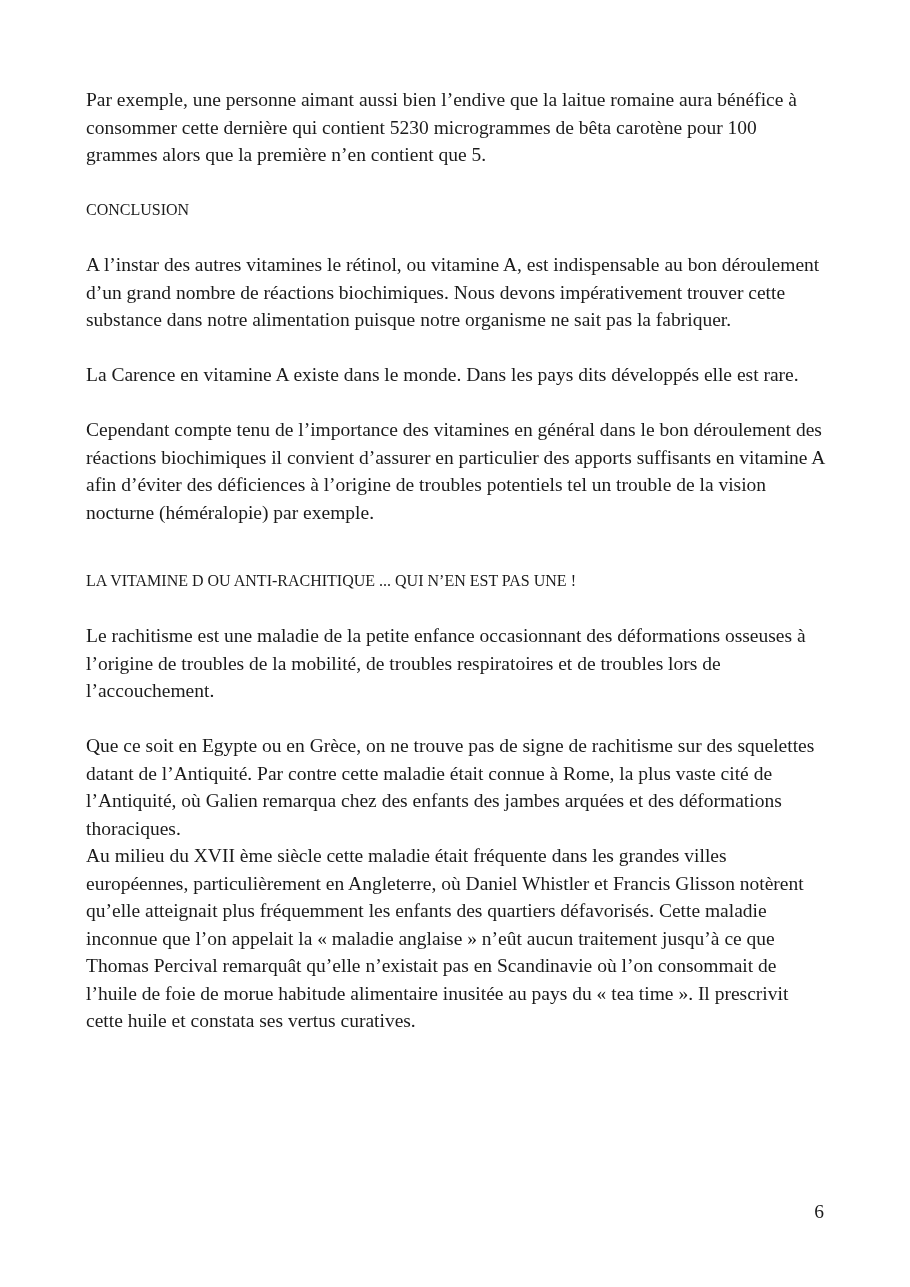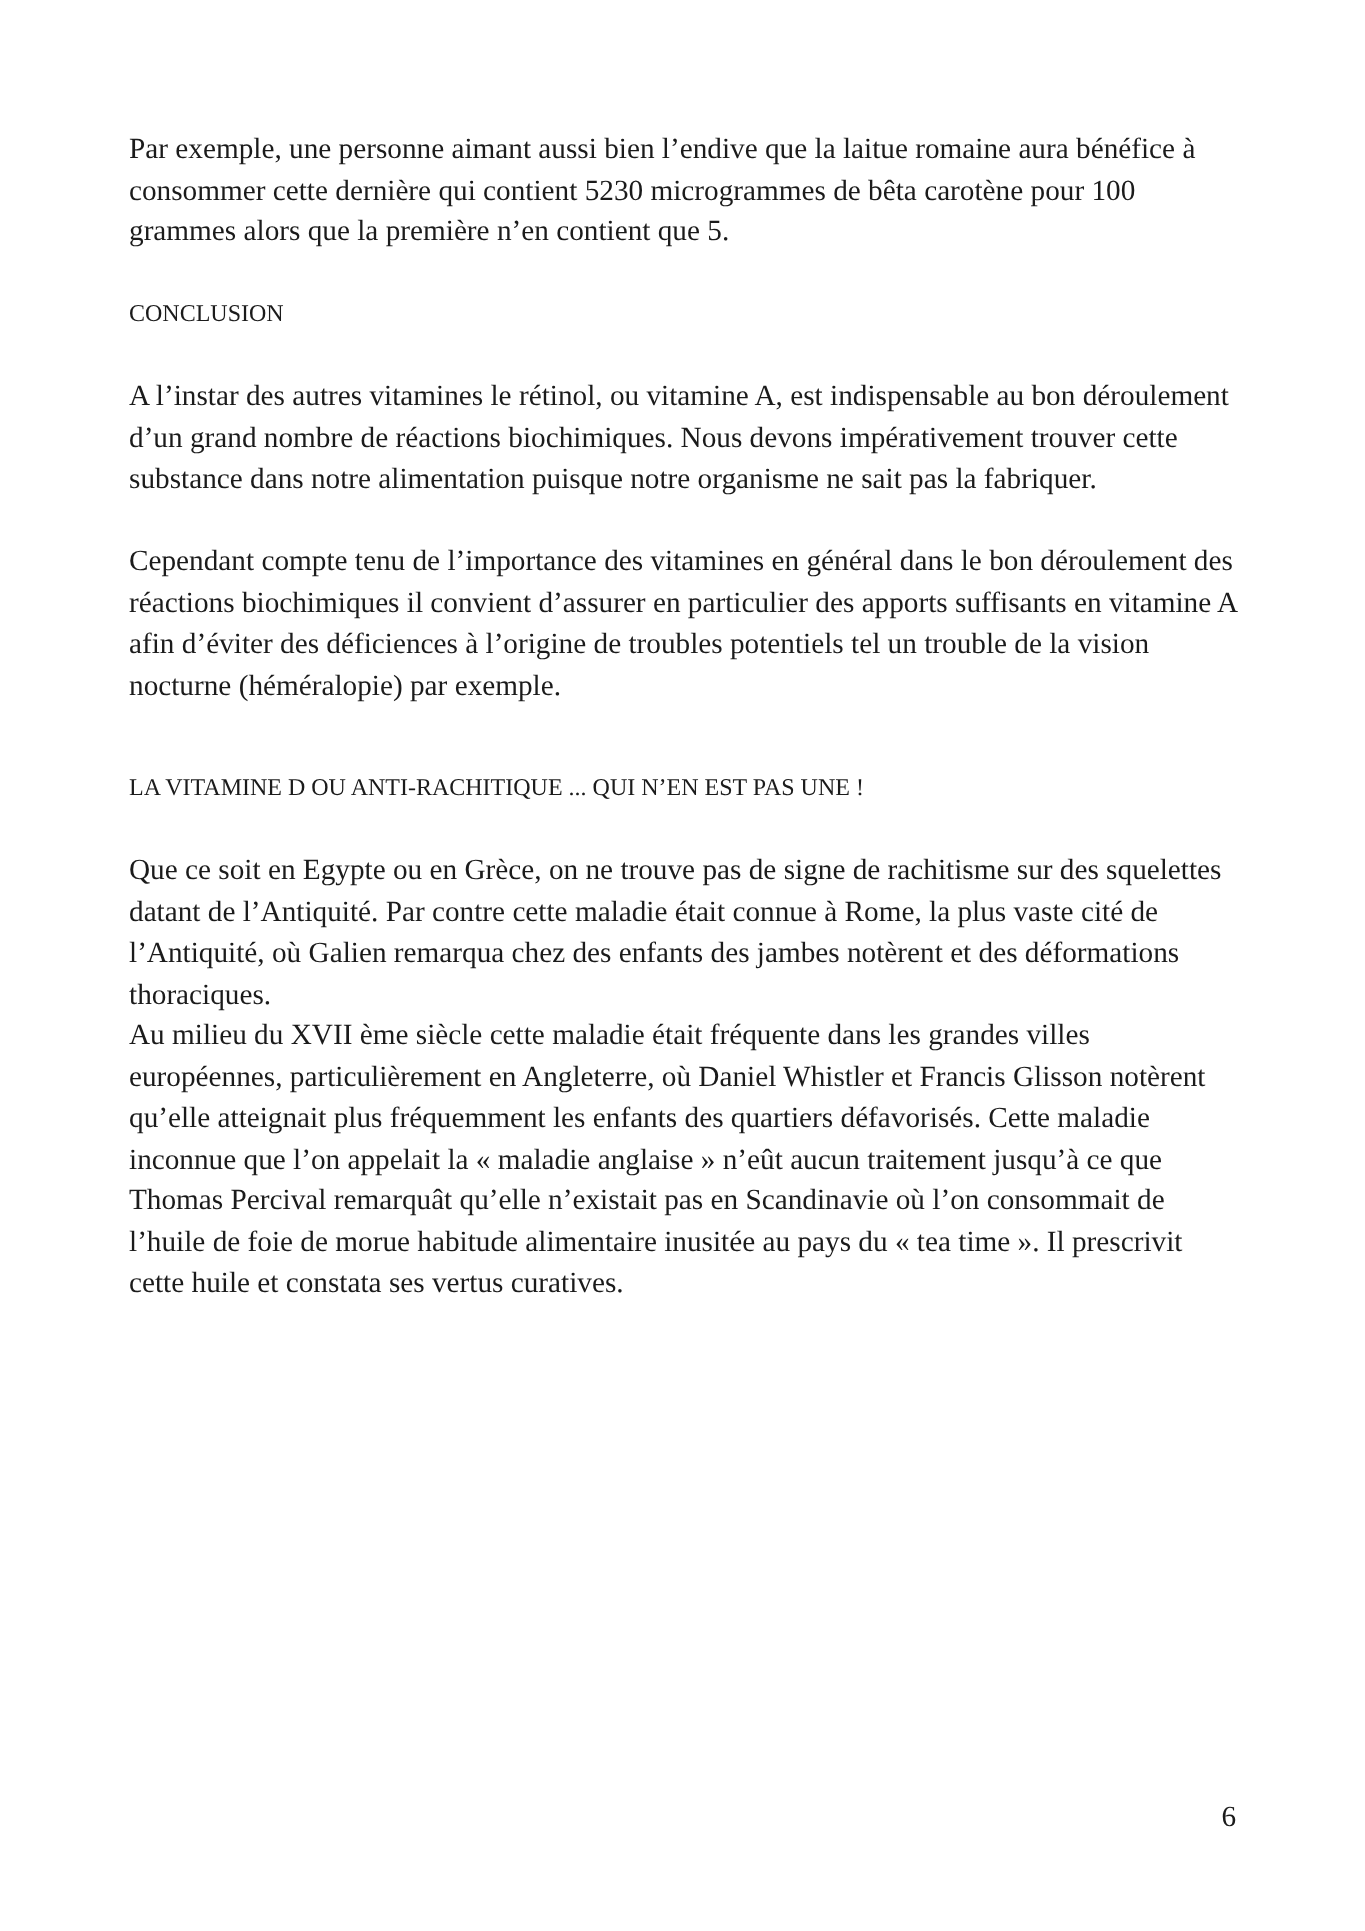--- a/index.html
+++ b/index.html
@@ -58,27 +58,29 @@
 
 <div class="page">
   <main class="content">
 
     <p class="para first">Par exemple, une personne aimant aussi bien l’endive que la laitue romaine aura bénéfice à consommer cette dernière qui contient 5230 microgrammes de bêta carotène pour 100 grammes alors que la première n’en contient que 5.</p>
 
     <h2 class="heading">CONCLUSION</h2>
 
     <p class="para">A l’instar des autres vitamines le rétinol, ou vitamine A, est indispensable au bon déroulement d’un grand nombre de réactions biochimiques. Nous devons impérativement trouver cette substance dans notre alimentation puisque notre organisme ne sait pas la fabriquer.</p>
 
+    <p class="para">La Carence en vitamine A existe dans le monde. Dans les pays dits développés elle est rare.</p>
 
     <p class="para">Cependant compte tenu de l’importance des vitamines en général dans le bon déroulement des réactions biochimiques il convient d’assurer en particulier des apports suffisants en vitamine A afin d’éviter des déficiences à l’origine de troubles potentiels tel un trouble de la vision nocturne (héméralopie) par exemple.</p>
 
     <h2 class="heading major">LA VITAMINE D OU ANTI-RACHITIQUE ... QUI N’EN EST PAS UNE !</h2>
 
+    <p class="para">Le rachitisme est une maladie de la petite enfance occasionnant des déformations osseuses à l’origine de troubles de la mobilité, de troubles respiratoires et de troubles lors de l’accouchement.</p>
 
-    <p class="para">Que ce soit en Egypte ou en Grèce, on ne trouve pas de signe de rachitisme sur des squelettes datant de l’Antiquité. Par contre cette maladie était connue à Rome, la plus vaste cité de l’Antiquité, où Galien remarqua chez des enfants des jambes notèrent et des déformations thoraciques.</p>
+    <p class="para">Que ce soit en Egypte ou en Grèce, on ne trouve pas de signe de rachitisme sur des squelettes datant de l’Antiquité. Par contre cette maladie était connue à Rome, la plus vaste cité de l’Antiquité, où Galien remarqua chez des enfants des jambes arquées et des déformations thoraciques.</p>
 
     <p class="para tight">Au milieu du XVII ème siècle cette maladie était fréquente dans les grandes villes européennes, particulièrement en Angleterre, où Daniel Whistler et Francis Glisson notèrent qu’elle atteignait plus fréquemment les enfants des quartiers défavorisés. Cette maladie inconnue que l’on appelait la « maladie anglaise » n’eût aucun traitement jusqu’à ce que Thomas Percival remarquât qu’elle n’existait pas en Scandinavie où l’on consommait de l’huile de foie de morue habitude alimentaire inusitée au pays du « tea time ». Il prescrivit cette huile et constata ses vertus curatives.</p>
 
 
   </main>
 
   <div class="page-number">6</div>
 </div>
 
 </body></html>

